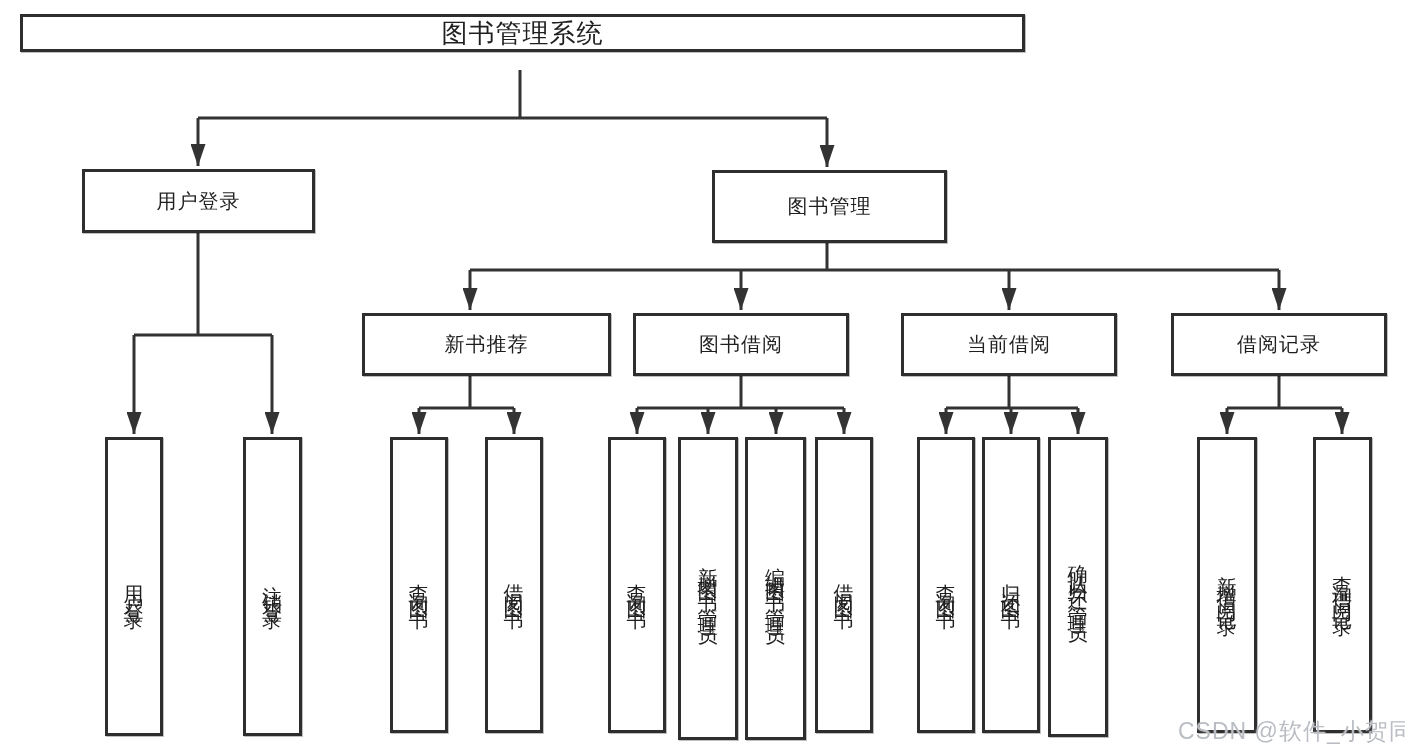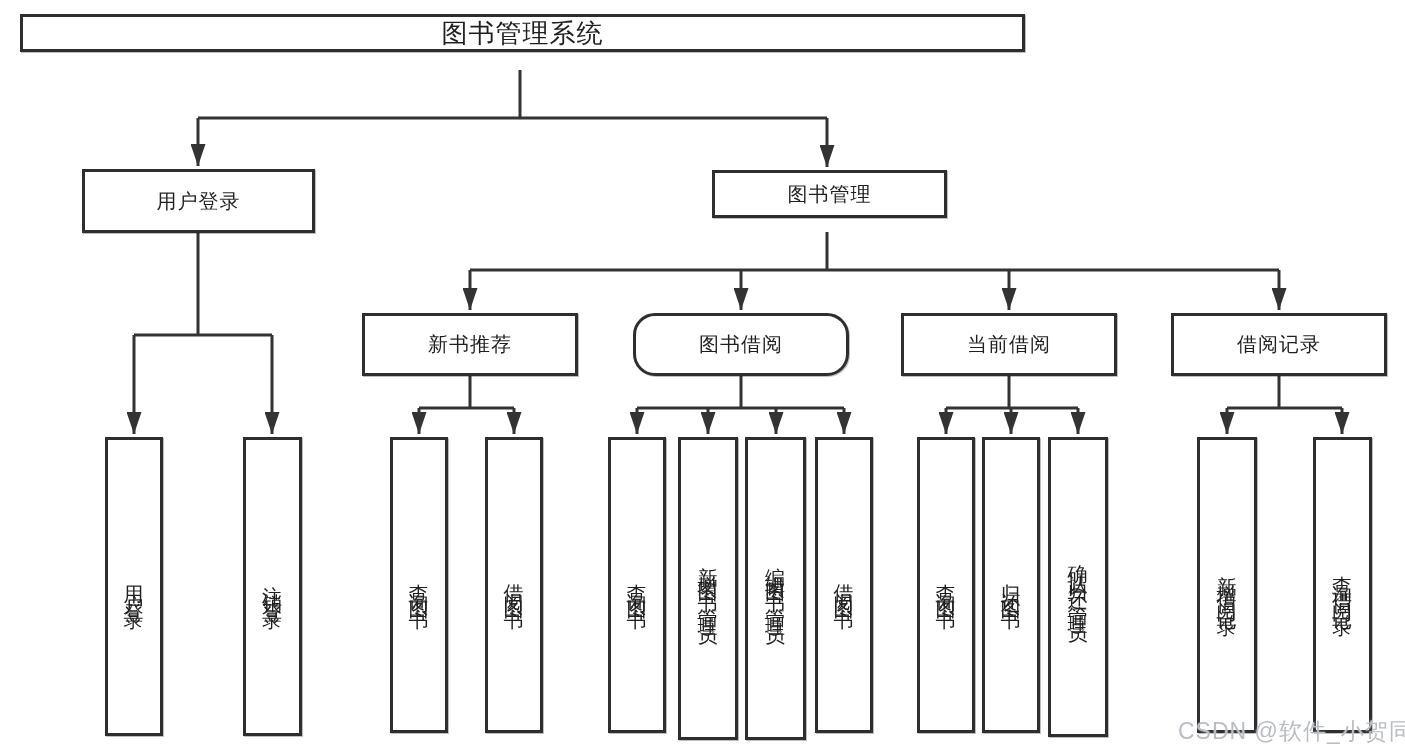--- a/index.html
+++ b/index.html
@@ -85,28 +85,28 @@
     <path d="M1342 408 V434" fill="none" stroke="#333333" stroke-width="3" marker-end="url(#arw)"></path>
   </svg>
 
   <div class="node" style="left:20px; top:14px; width:1005px; height:38px; font-size:26px;">
     <span class="hlabel">图书管理系统</span>
   </div>
 
   <div class="node" style="left:82px; top:169px; width:233px; height:64px;">
     <span class="hlabel">用户登录</span>
   </div>
-  <div class="node" style="left:712px; top:170px; width:235px; height:48px;">
+  <div class="node" style="left:712px; top:170px; width:235px; height:73px;">
     <span class="hlabel">图书管理</span>
   </div>
 
-  <div class="node" style="left:362px; top:313px; width:216px; height:63px;">
+  <div class="node" style="left:362px; top:313px; width:249px; height:63px;">
     <span class="hlabel">新书推荐</span>
   </div>
-  <div class="node" style="left:633px; top:313px; width:216px; height:63px;border-radius:22px;">
+  <div class="node" style="left:633px; top:313px; width:216px; height:63px;">
     <span class="hlabel">图书借阅</span>
   </div>
   <div class="node" style="left:901px; top:313px; width:216px; height:63px;text-align:center;">
     <span class="hlabel">当前借阅</span>
   </div>
   <div class="node" style="left:1171px; top:313px; width:216px; height:63px;">
     <span class="hlabel">借阅记录</span>
   </div>
 
   <div class="node vnode" style="left:105px; top:437px; width:58px; height:299px;">

